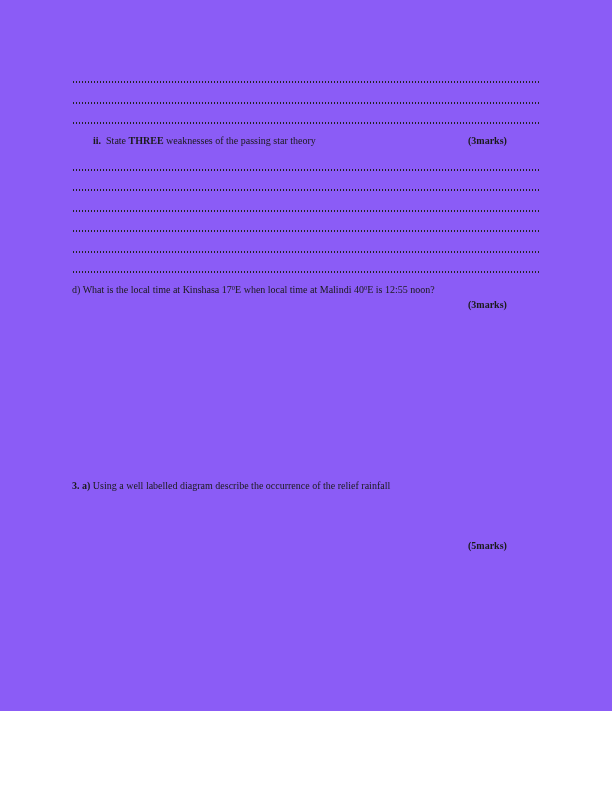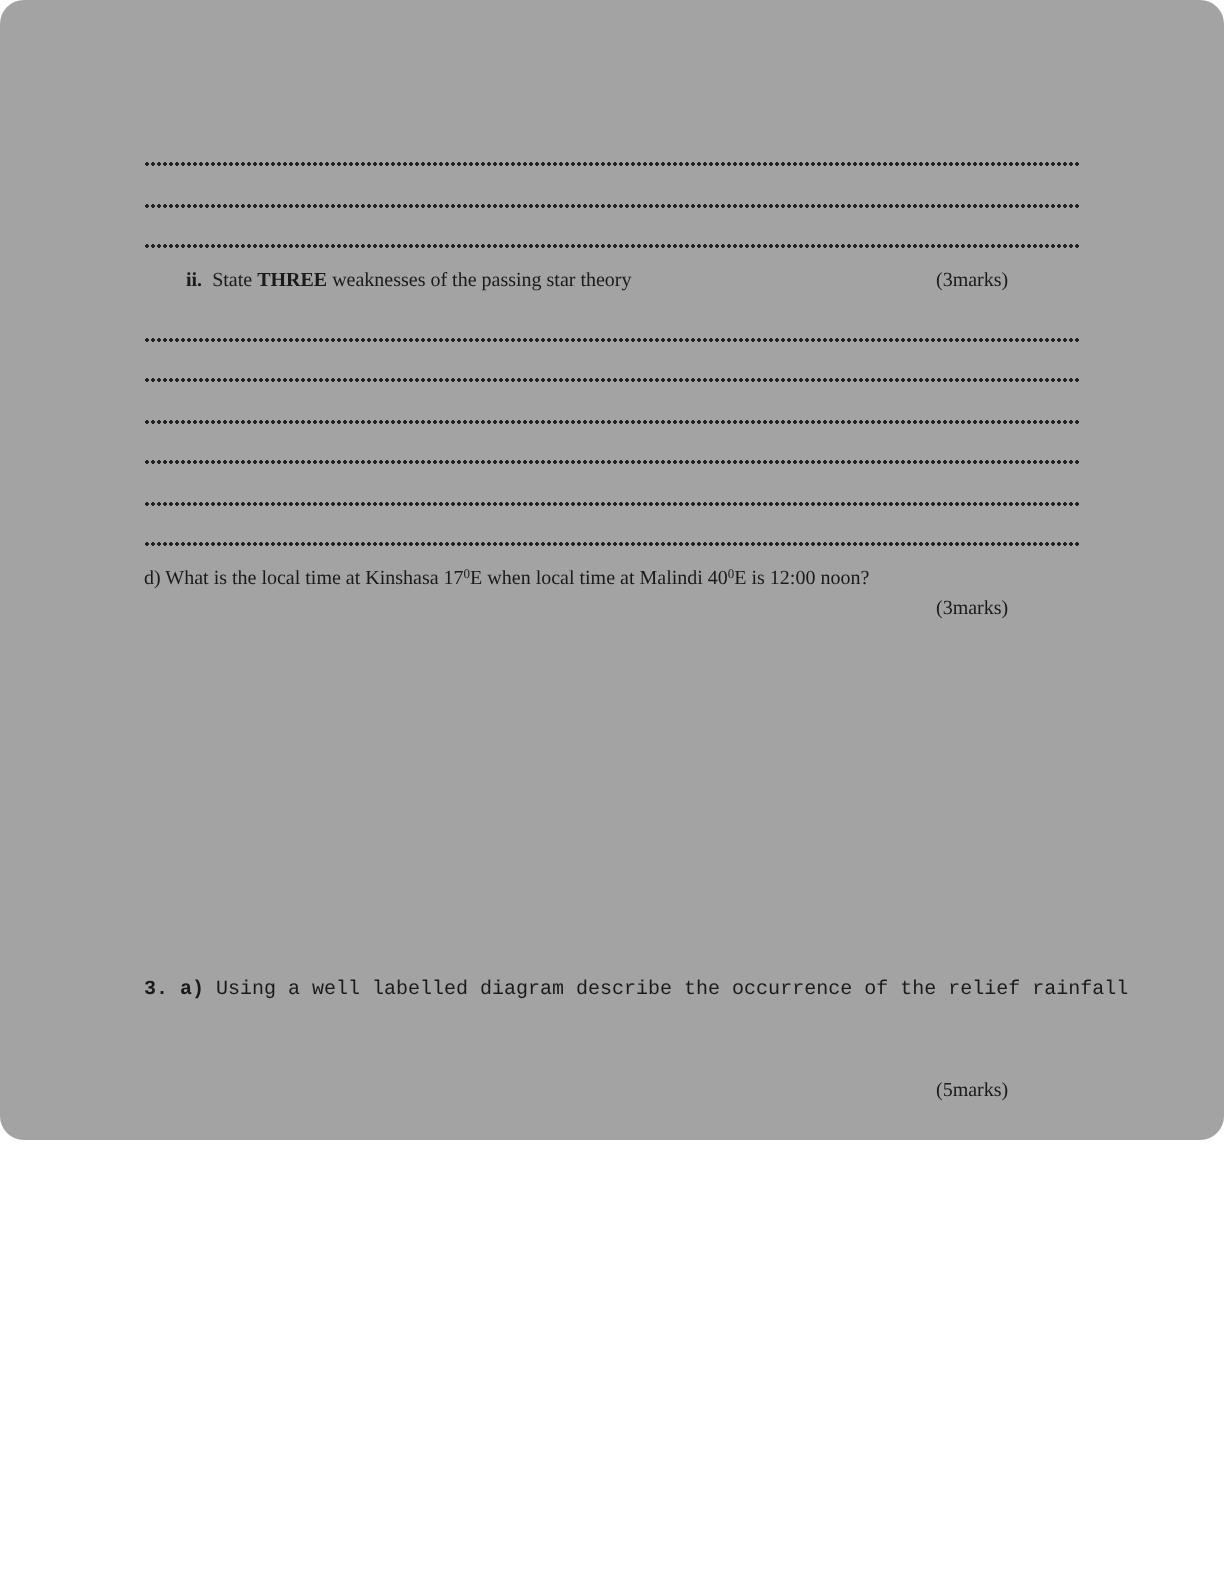--- a/index.html
+++ b/index.html
@@ -12,23 +12,22 @@
       height: 792px;
       position: relative;
       overflow: hidden;
       font-family: "Liberation Serif", "DejaVu Serif", serif;
       color: #1a1a1a;
       font-size: 10px;
     }
     .page {
       position: absolute;
       left: 0; top: 0;
-      width: 612px; height: 570px;
-      background: #a3a3a3;
-      border-radius: 12px;
+      width: 612px; height: 711px;
+      background: #8b5cf6;
     }
     .dotline {
       position: absolute;
       left: 72px;
       width: 468px;
       height: 2px;
       background-image: radial-gradient(circle, #222 0.9px, transparent 1px);
       background-size: 3px 2px;
       background-repeat: repeat-x;
     }
@@ -40,21 +39,21 @@
     }
     .bold { font-weight: bold; }
     sup {
       font-size: 6.5px;
       vertical-align: top;
       position: relative;
       top: -2px;
     }
     .marks {
       position: absolute;
-      font-weight: normal;
+      font-weight: bold;
       white-space: nowrap;
       font-size: 10px;
       line-height: 12px;
     }
   </style>
 </head>
 <body>
 
 <div class="page">
 
@@ -68,26 +67,26 @@
   <div class="marks" style="left:468px; top:135px;">(3marks)</div>
 
   <div class="dotline" style="top:169px;"></div>
   <div class="dotline" style="top:189px;"></div>
   <div class="dotline" style="top:210px;"></div>
   <div class="dotline" style="top:230px;"></div>
   <div class="dotline" style="top:251px;"></div>
   <div class="dotline" style="top:271px;"></div>
 
   <div class="text-line" style="left:72px; top:284px;">
-    <span>d)</span><span> What is the local time at Kinshasa 17</span><sup>0</sup><span>E when local time at Malindi 40</span><sup>0</sup><span>E is 12:00 noon?</span>
+    <span>d)</span><span> What is the local time at Kinshasa 17</span><sup>0</sup><span>E when local time at Malindi 40</span><sup>0</sup><span>E is 12:55 noon?</span>
   </div>
   <div class="marks" style="left:468px; top:299px;">(3marks)</div>
 
   <div style="position:absolute; left:72px; top:320px; width:468px; height:170px;"></div>
 
-  <div class="text-line" style="left:72px; top:490px;font-family:Liberation Mono, monospace;">
+  <div class="text-line" style="left:72px; top:480px;">
     <span class="bold">3. a)</span><span> Using a well labelled diagram describe the occurrence of the relief rainfall</span>
   </div>
   <div class="marks" style="left:468px; top:540px;">(5marks)</div>
 
   <div style="position:absolute; left:72px; top:535px; width:468px; height:230px;"></div>
 
 </div>
 
 </body></html>

